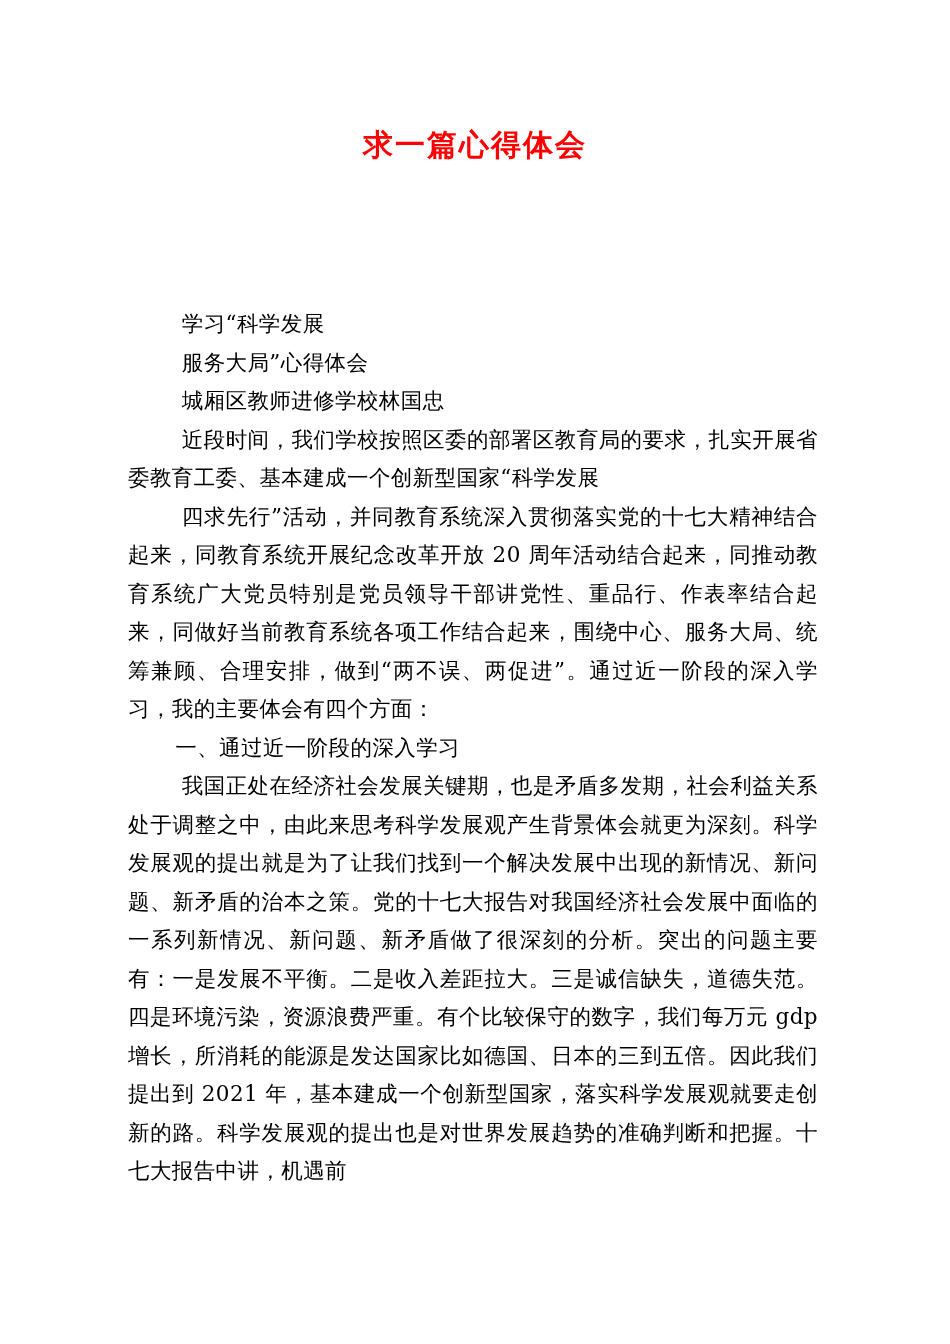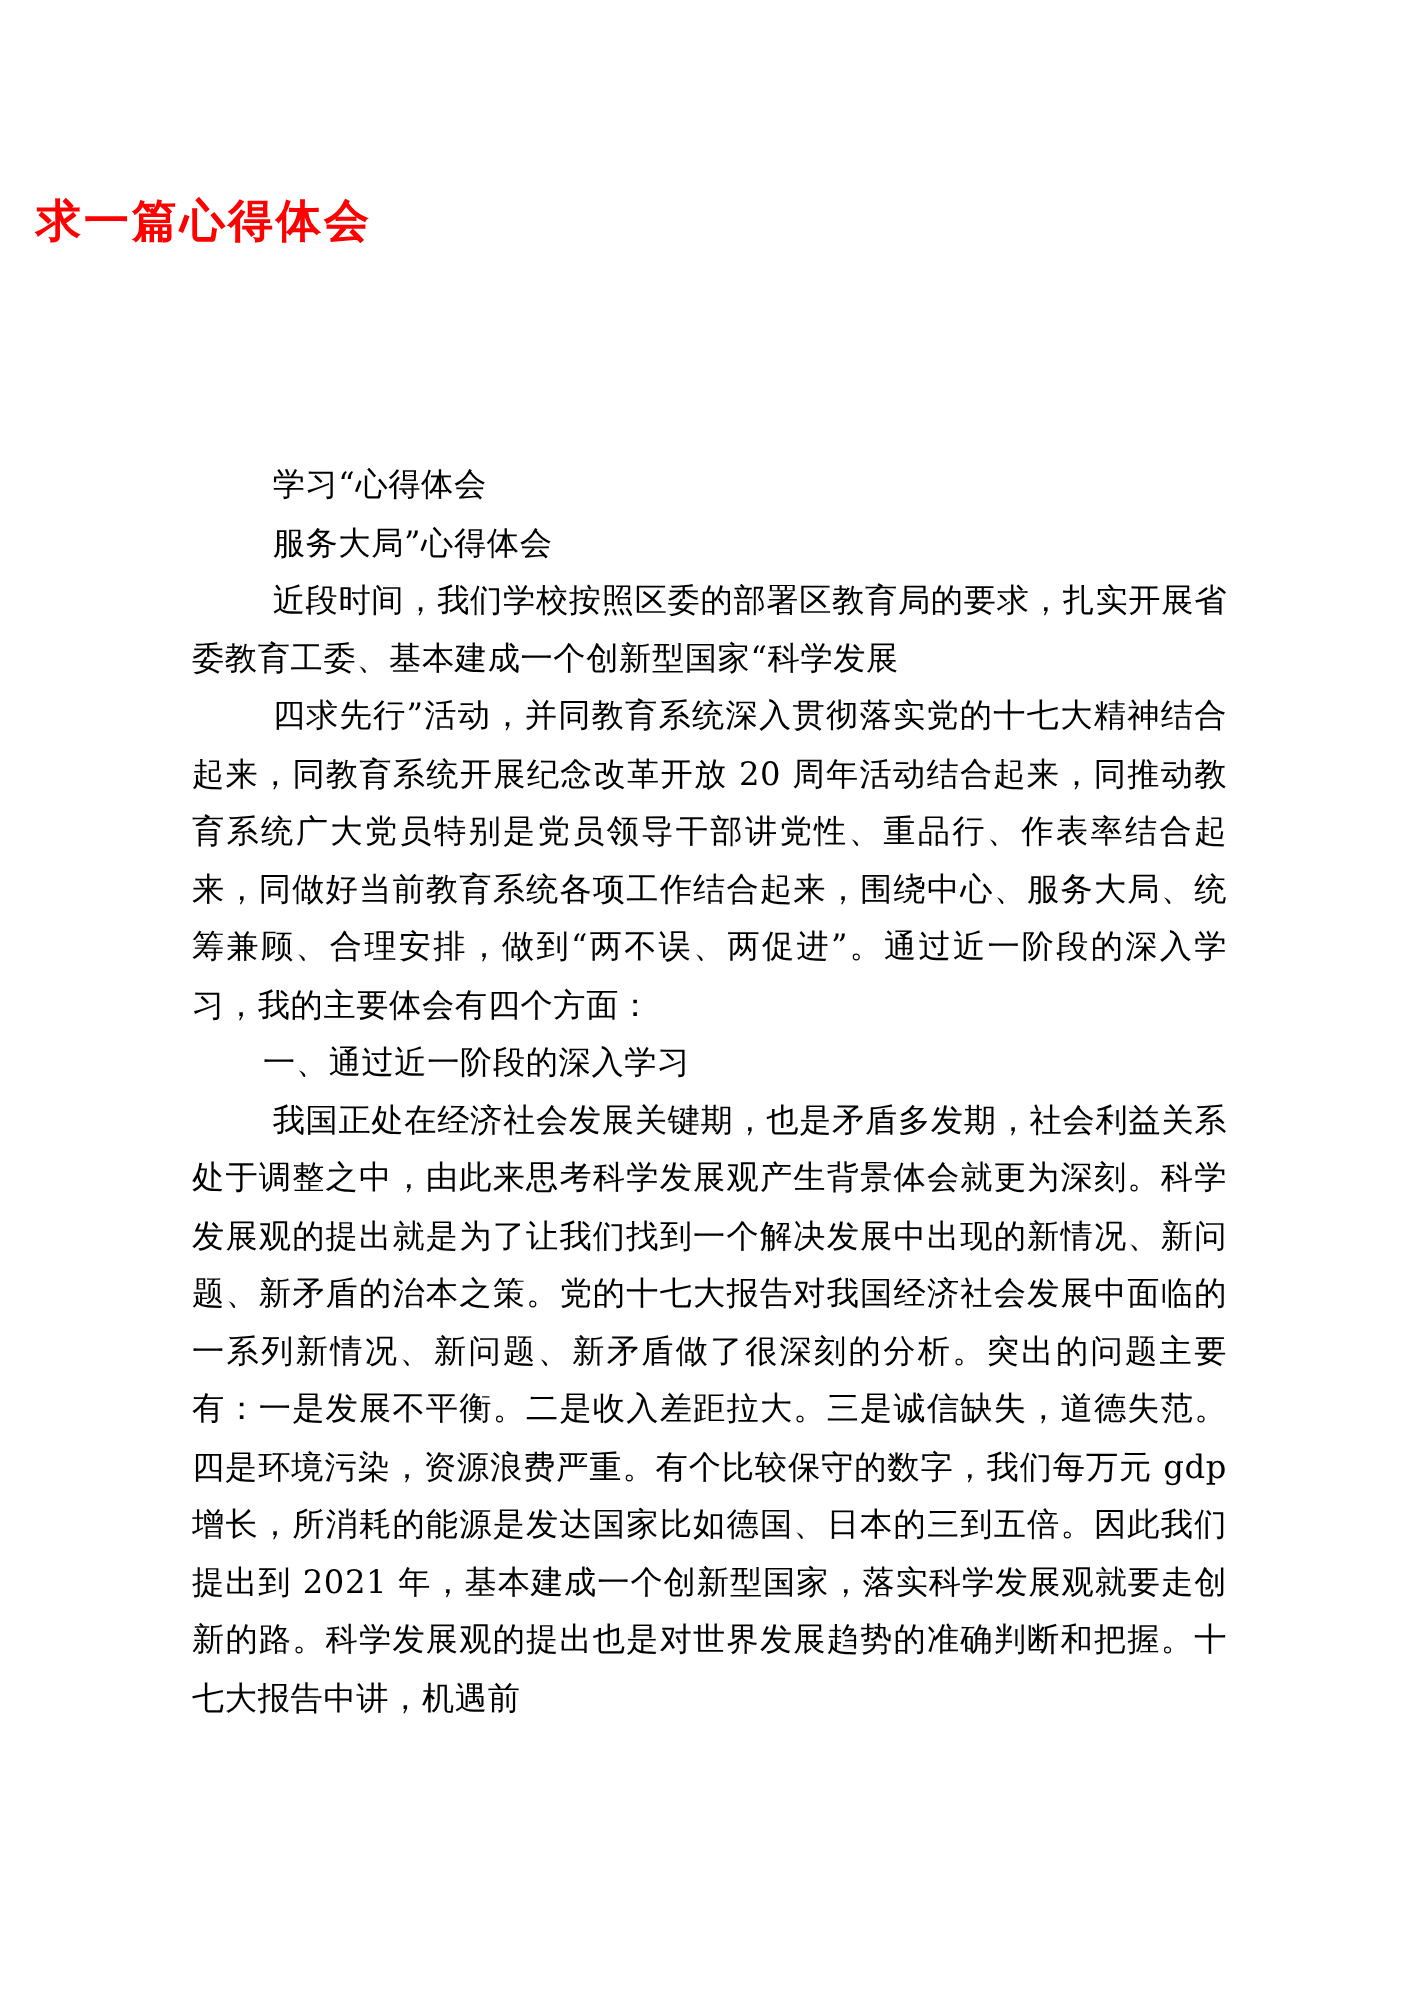--- a/index.html
+++ b/index.html
@@ -19,25 +19,25 @@
     position: relative;
     width: 950px;
     height: 1344px;
     box-sizing: border-box;
     padding: 0;
   }
   .doc-title {
     color: #ff0000;
     font-weight: bold;
     font-size: 30px;
+    text-align: center;
     letter-spacing: 2px;
     margin-top: 128px;
     line-height: 1.3;
-    font-family: Liberation Serif, serif;
-    padding-left: 24px;
+    font-family: Liberation Mono, monospace;
   }
   .body-area {
     margin-top: 138px;
     padding-left: 128px;
     padding-right: 132px;
   }
   p.para {
     margin: 0;
     font-size: 21.5px;
     line-height: 38.5px;
@@ -50,22 +50,23 @@
 </style>
 </head>
 <body>
 
 <div class="page">
 
   <div class="doc-title" style="color: rgb(255, 0, 0);">求一篇心得体会</div>
 
   <div class="body-area">
 
-    <p class="para indent2">学习“心得体会</p>
+    <p class="para indent2">学习“科学发展</p>
     <p class="para indent2">服务大局”心得体会</p>
+    <p class="para indent2">城厢区教师进修学校林国忠</p>
 
     <p class="para indent2">近段时间，我们学校按照区委的部署区教育局的要求，扎实开展省委教育工委、基本建成一个创新型国家“科学发展</p>
     <p class="para indent2">四求先行”活动，并同教育系统深入贯彻落实党的十七大精神结合起来，同教育系统开展纪念改革开放 20 周年活动结合起来，同推动教育系统广大党员特别是党员领导干部讲党性、重品行、作表率结合起来，同做好当前教育系统各项工作结合起来，围绕中心、服务大局、统筹兼顾、合理安排，做到“两不误、两促进”。通过近一阶段的深入学习，我的主要体会有四个方面：</p>
     <p class="para indent3">一、通过近一阶段的深入学习</p>
     <p class="para indent2">我国正处在经济社会发展关键期，也是矛盾多发期，社会利益关系处于调整之中，由此来思考科学发展观产生背景体会就更为深刻。科学发展观的提出就是为了让我们找到一个解决发展中出现的新情况、新问题、新矛盾的治本之策。党的十七大报告对我国经济社会发展中面临的一系列新情况、新问题、新矛盾做了很深刻的分析。突出的问题主要有：一是发展不平衡。二是收入差距拉大。三是诚信缺失，道德失范。四是环境污染，资源浪费严重。有个比较保守的数字，我们每万元 gdp 增长，所消耗的能源是发达国家比如德国、日本的三到五倍。因此我们提出到 2021 年，基本建成一个创新型国家，落实科学发展观就要走创新的路。科学发展观的提出也是对世界发展趋势的准确判断和把握。十七大报告中讲，机遇前</p>
 
   </div>
 
 </div>
 

